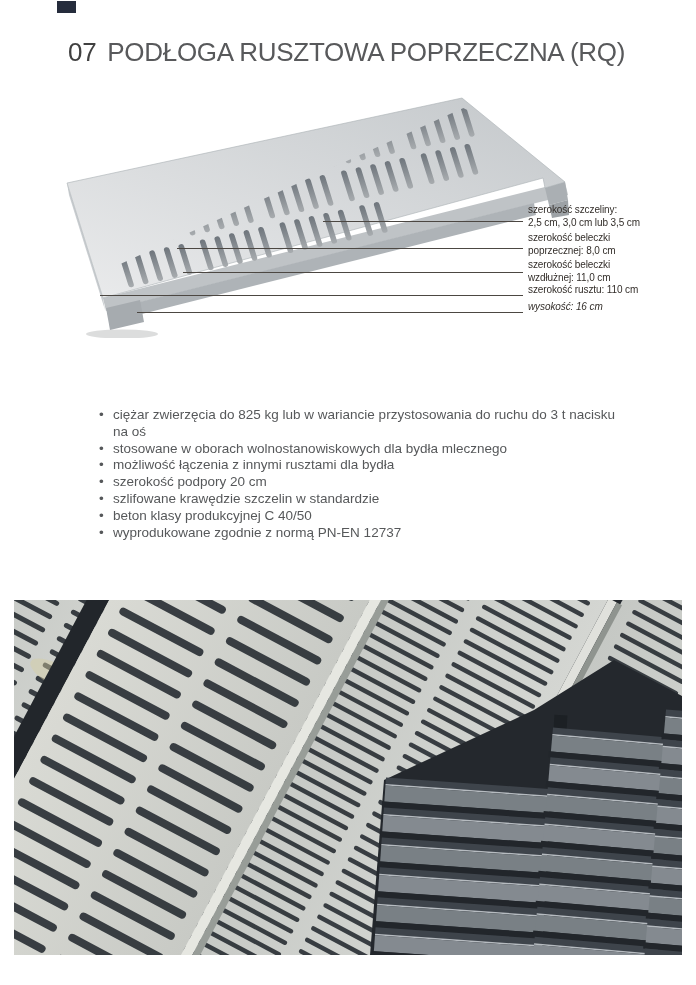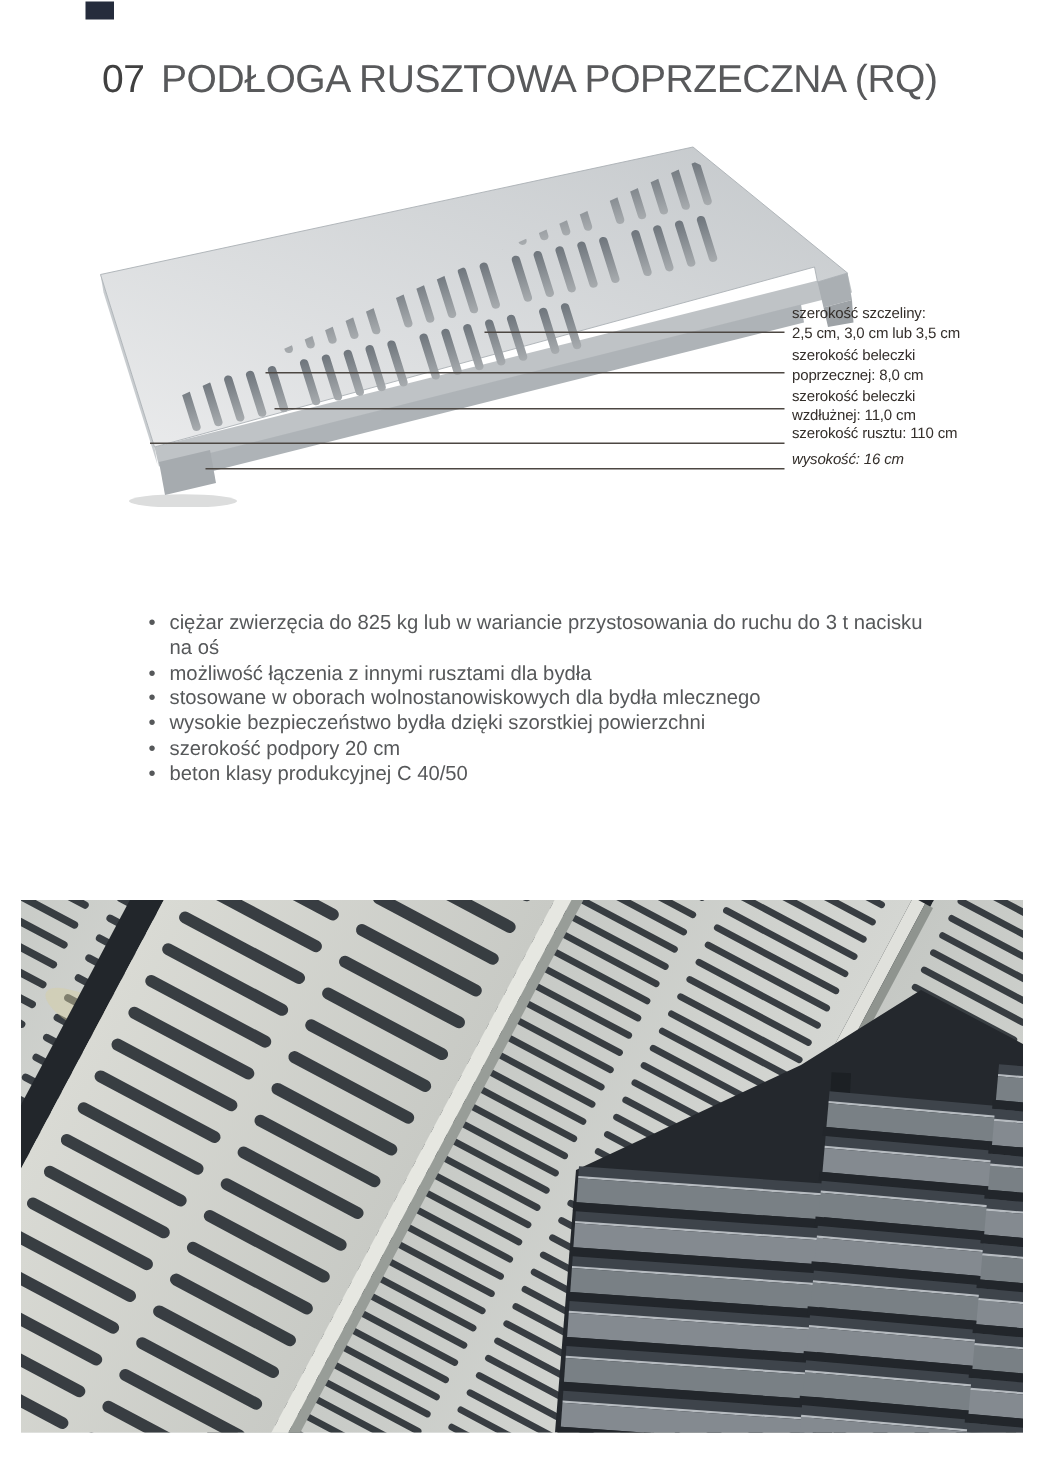--- a/index.html
+++ b/index.html
@@ -147,25 +147,26 @@
 </div>
 <div class="callout c4">
   <span>szerokość rusztu: 110 cm</span>
 </div>
 <div class="callout c5">
   <span>wysokość: 16 cm</span>
 </div>
 
 <ul class="features">
   <li>ciężar zwierzęcia do 825 kg lub w wariancie przystosowania do ruchu do 3 t nacisku na oś</li>
+  <li>stosowane w oborach wolnostanowiskowych dla bydła mlecznego</li>
   <li>możliwość łączenia z innymi rusztami dla bydła</li>
-  <li>stosowane w oborach wolnostanowiskowych dla bydła mlecznego</li>
-  <li>wysokie bezpieczeństwo bydła dzięki szorstkiej powierzchni</li>
   <li>szerokość podpory 20 cm</li>
+  <li>szlifowane krawędzie szczelin w standardzie</li>
   <li>beton klasy produkcyjnej C 40/50</li>
+  <li>wyprodukowane zgodnie z normą PN-EN 12737</li>
 </ul>
 
 <svg id="photo-svg" viewBox="0 0 668 355">
   <defs>
     <clipPath id="pf">
         <rect x="0" y="0" width="668" height="355"></rect>
       </clipPath>
     <linearGradient id="panG1" x1="0" y1="0" x2="1" y2="0">
       <stop offset="0" stop-color="#c5c8c4"></stop>
         <stop offset="1" stop-color="#d4d6d2"></stop>

